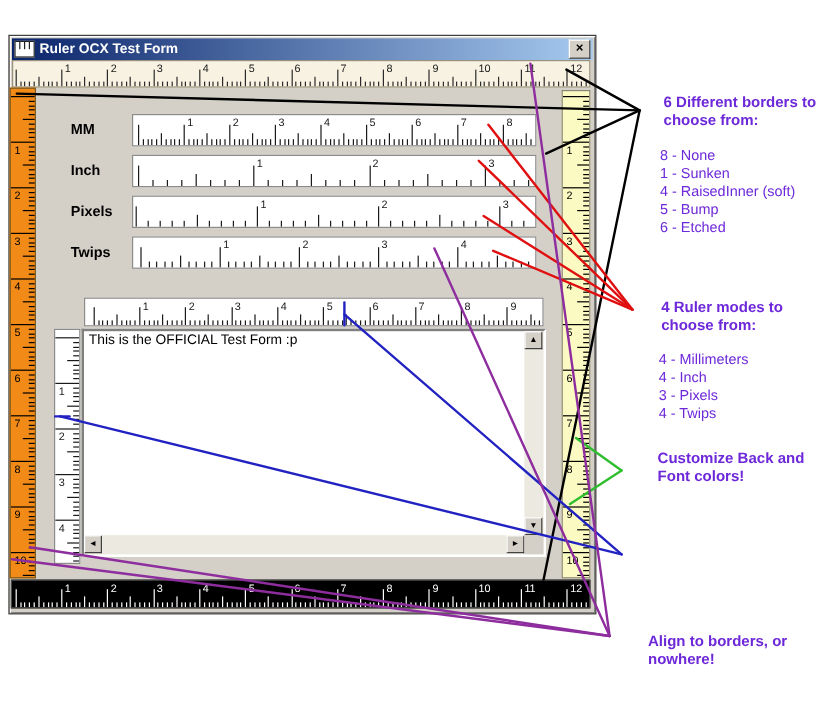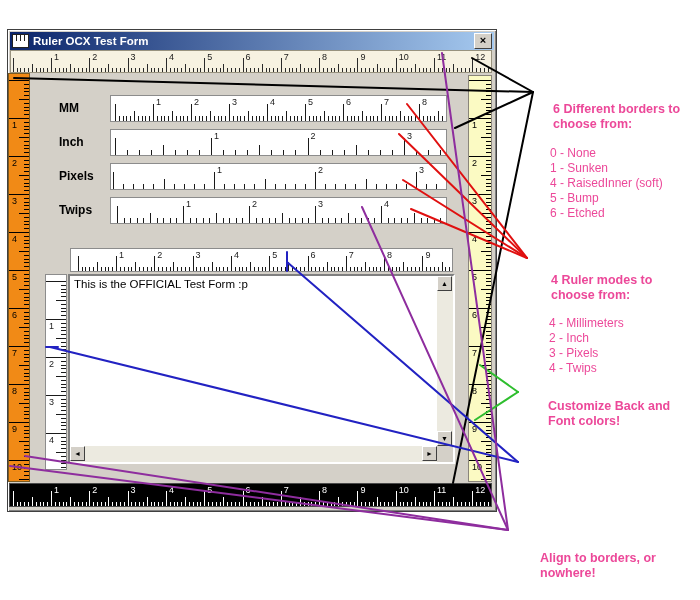--- a/index.html
+++ b/index.html
@@ -22,21 +22,21 @@
   .mini-label{position:absolute;font-weight:bold;font-size:12px;color:#000;}
   .textarea{position:absolute;left:68px;top:274px;width:387px;height:190px;background:#ffffff;
             border:2px solid;border-color:#808080 #ffffff #ffffff #808080;box-sizing:border-box;}
   .ta-text{position:absolute;left:4px;top:2px;font-size:11.5px;color:#000;white-space:nowrap;}
   .vsb{position:absolute;right:0;top:0;width:16px;bottom:16px;background:#ECEAE0;}
   .hsb{position:absolute;left:0;bottom:0;right:16px;height:16px;background:#ECEAE0;}
   .sb-corner{position:absolute;right:0;bottom:0;width:16px;height:16px;background:#D4D0C8;}
   .sb-btn{position:absolute;width:15px;height:15px;background:#D4D0C8;border:1px solid;
           border-color:#ffffff #404040 #404040 #ffffff;box-sizing:border-box;
           font-size:7px;line-height:13px;text-align:center;color:#000;}
-  .ann{position:absolute;color:#ec4899;margin-top:24px;}
+  .ann{position:absolute;color:#6d28d9;}
   .ann-title{font-weight:bold;font-size:12.5px;line-height:15px;white-space:pre-line;}
   .ann-item{font-size:12px;line-height:15px;white-space:nowrap;}
   .overlay{position:absolute;left:0;top:0;z-index:50;pointer-events:none;}
 </style>
 </head>
 <body>
 
 <div class="stage">
 
   <div class="window"></div>
@@ -972,32 +972,32 @@
     <div class="hsb">
       <div class="sb-btn" style="left:0;top:0;"><span>◄</span></div>
       <div class="sb-btn" style="right:0;top:0;"><span>►</span></div>
     </div>
     <div class="sb-corner"></div>
   </div>
 
   <div class="ann ann-title" style="left:553px;top:78px;">6 Different borders to
 choose from:</div>
   <div class="ann" style="left:550px;top:122px;">
-      <div class="ann-item">0 - None</div>
+      <div class="ann-item">8 - None</div>
       <div class="ann-item">1 - Sunken</div>
       <div class="ann-item">4 - RaisedInner (soft)</div>
       <div class="ann-item">5 - Bump</div>
       <div class="ann-item">6 - Etched</div>
     </div>
 
   <div class="ann ann-title" style="left:551px;top:249px;">4 Ruler modes to
 choose from:</div>
   <div class="ann" style="left:549px;top:292px;">
       <div class="ann-item">4 - Millimeters</div>
-      <div class="ann-item">2 - Inch</div>
+      <div class="ann-item">4 - Inch</div>
       <div class="ann-item">3 - Pixels</div>
       <div class="ann-item">4 - Twips</div>
     </div>
 
   <div class="ann ann-title" style="left:548px;top:375px;">Customize Back and
 Font colors!</div>
   <div class="ann ann-title" style="left:540px;top:527px;">Align to borders, or
 nowhere!</div>
 
   <svg id="overlay" class="overlay" width="700" height="600">

